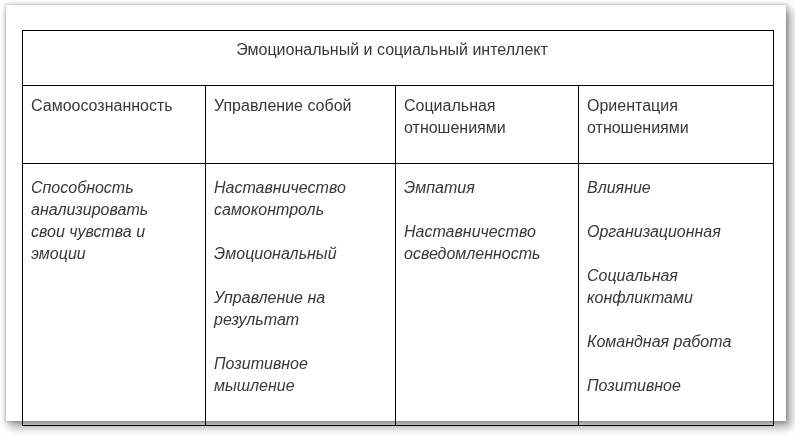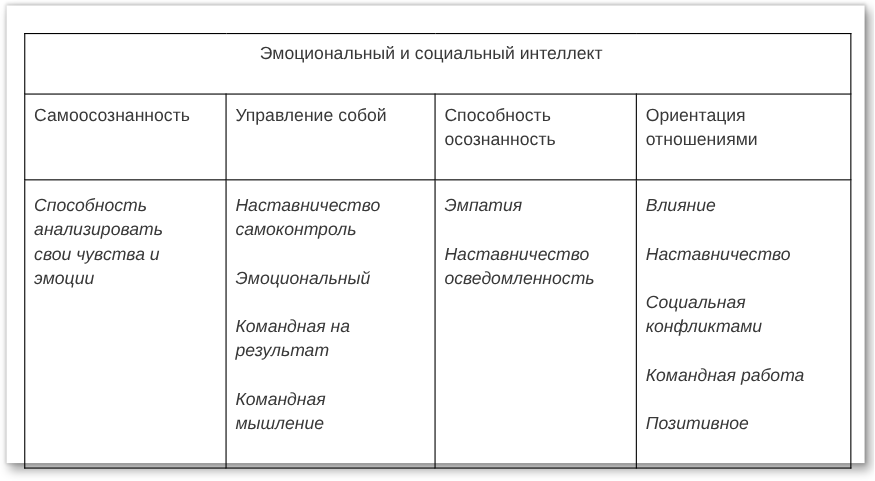--- a/index.html
+++ b/index.html
@@ -74,43 +74,43 @@
           </td>
         </tr>
         <tr class="header-row">
           <td>
             <span class="hdr">Самоосознанность</span>
           </td>
           <td>
             <span class="hdr">Управление собой</span>
           </td>
           <td>
-            <span class="hdr mw150">Способность осознанность</span>
+            <span class="hdr mw150">Социальная отношениями</span>
           </td>
           <td>
             <span class="hdr mw150">Ориентация отношениями</span>
           </td>
         </tr>
         <tr class="body-row">
           <td>
             <p class="para mw135">Способность анализировать свои чувства и эмоции</p>
           </td>
           <td>
             <p class="para mw135">Наставничество самоконтроль</p>
             <p class="para">Эмоциональный</p>
-            <p class="para mw135">Командная на результат</p>
-            <p class="para mw135">Командная мышление</p>
+            <p class="para mw135">Управление на результат</p>
+            <p class="para mw135">Позитивное мышление</p>
           </td>
           <td>
             <p class="para">Эмпатия</p>
             <p class="para mw150">Наставничество осведомленность</p>
           </td>
           <td>
             <p class="para">Влияние</p>
-            <p class="para">Наставничество</p>
+            <p class="para">Организационная</p>
             <p class="para mw125">Социальная конфликтами</p>
             <p class="para">Командная работа</p>
             <p class="para">Позитивное</p>
           </td>
         </tr>
       </tbody>
     </table>
   </div>
 </div>
 

